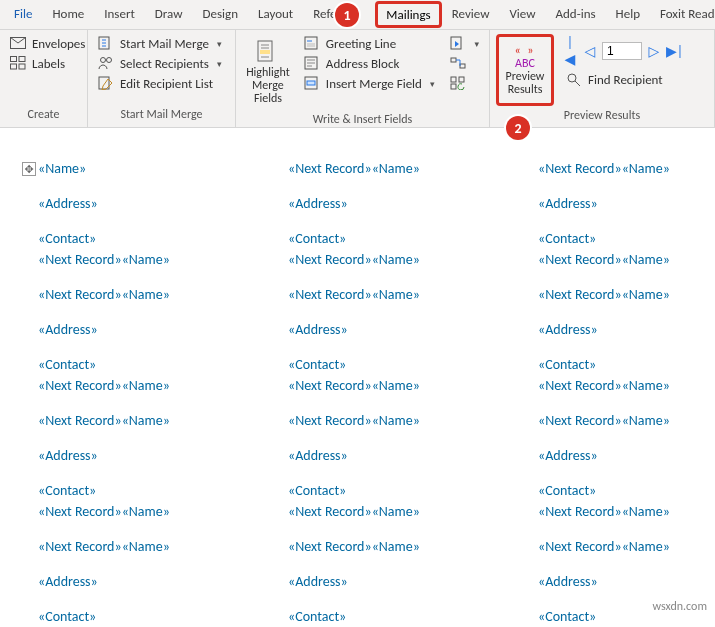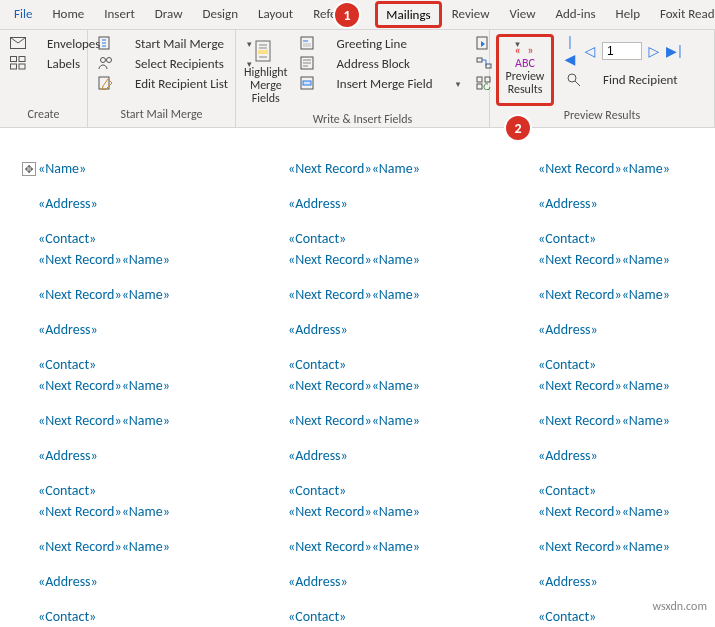--- a/index.html
+++ b/index.html
@@ -48,21 +48,21 @@
     }
     .group-label {
       text-align: center;
       font-size: 12px;
       color: #555;
       padding: 2px 0 6px 0;
       margin-top:auto;
     }
     .group-body { display:flex; flex:1; gap:2px;}
     .col { display:flex; flex-direction:column; gap:2px; justify-content:flex-start;}
-    .btn { display:flex; align-items:center; gap:21px; padding:1px 4px; color:#333; white-space:nowrap; cursor:pointer; font-size:13px; }
+    .btn { display:flex; align-items:center; gap:6px; padding:1px 4px; color:#333; white-space:nowrap; cursor:pointer; font-size:13px; }
     .btn .ico { width:16px; height:16px; display:inline-flex; align-items:center; justify-content:center; flex-shrink:0; }
     .bigbtn { display:flex; flex-direction:column; align-items:center; justify-content:center; width:54px; padding:4px 2px; cursor:pointer; }
     .bigbtn .ico { width:28px; height:28px; }
     .biglabel { font-size:12px; text-align:center; line-height:1.1; color:#333; }
     .dd { font-size:9px; color:#555; margin-left:2px;}
     .red-box { border:3px solid #d93025; border-radius:4px; padding:2px; }
     .nav-row { display:flex; align-items:center; gap:4px; }
     .nav-ico { color:#2b78e4; font-size:14px; width:16px; text-align:center; cursor:pointer; }
     .rec-input { width:40px; height:18px; border:1px solid #bbb; font-size:12px; padding:0 4px; }
     .step-badge {

